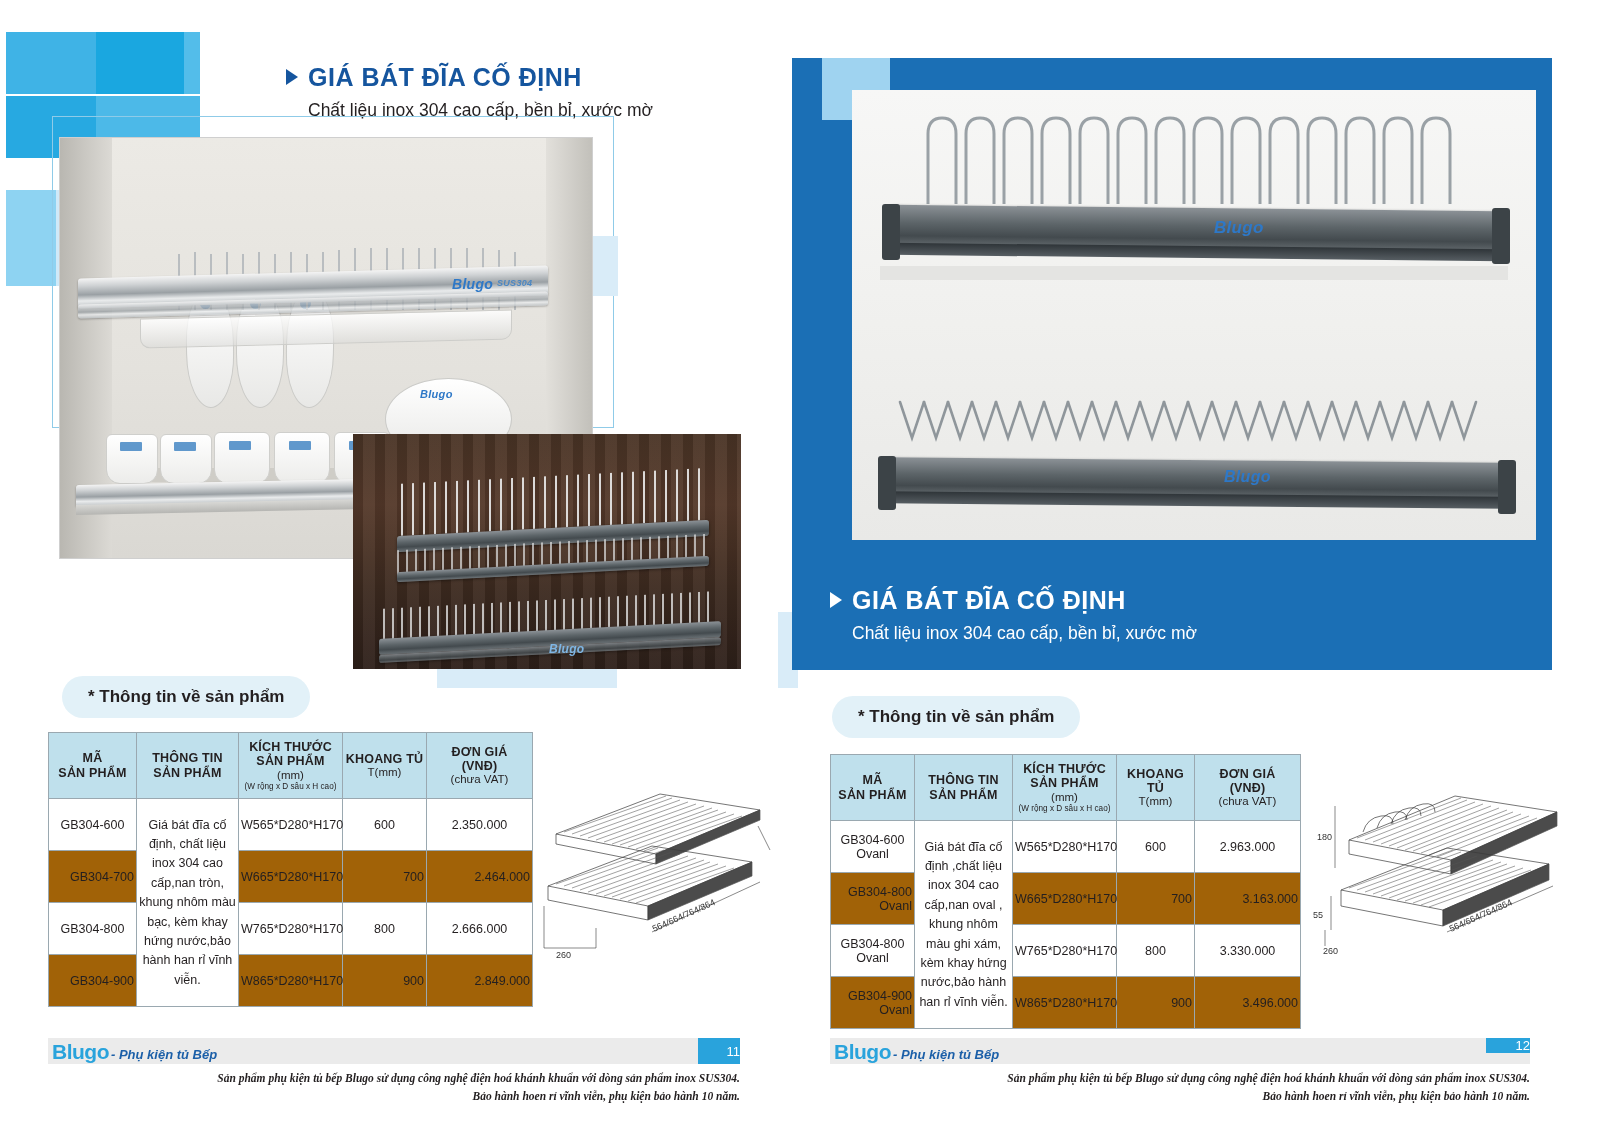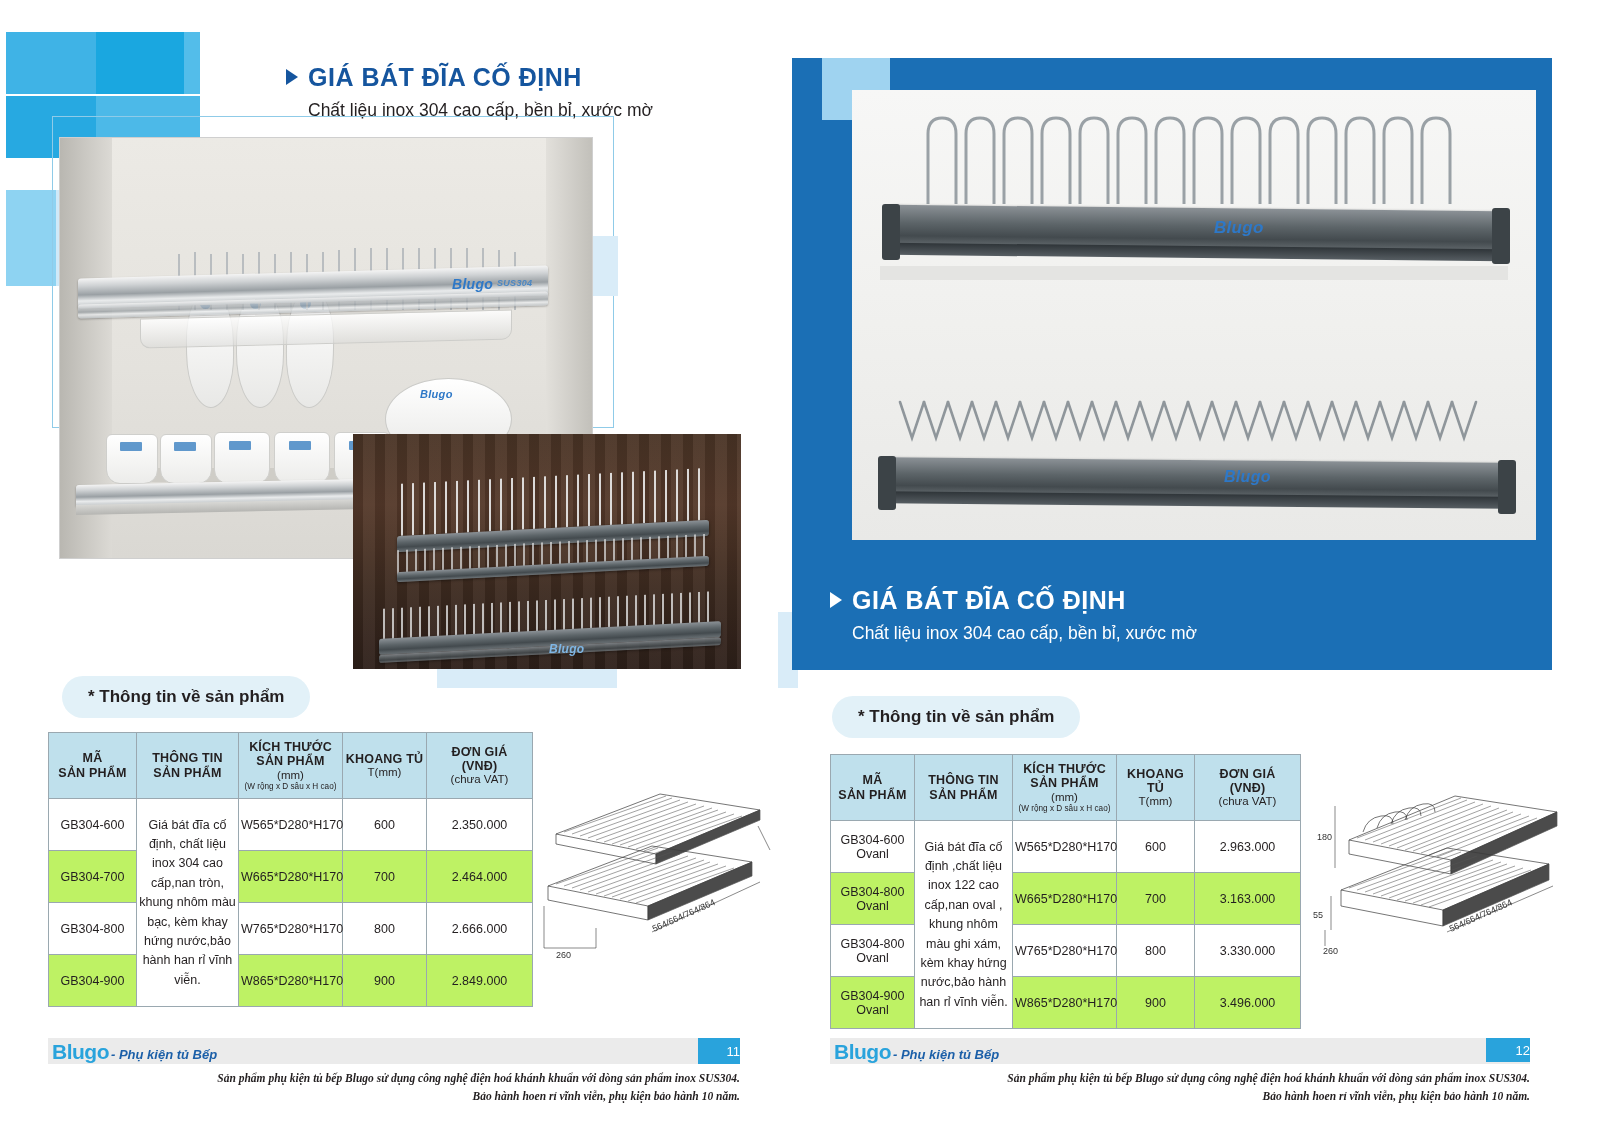--- a/index.html
+++ b/index.html
@@ -83,21 +83,21 @@
   table.spec{position:absolute;border-collapse:collapse;table-layout:fixed;}
   table.spec th,table.spec td{
     border:1px solid #9aa8b0;text-align:center;vertical-align:middle;
     color:#231f20;
   }
   table.spec thead th{background:#bfe0ec;font-weight:bold;line-height:1.15;padding:7px 2px;}
   .th-main{font-size:12.5px;letter-spacing:.2px;}
   .th-sub{font-size:11.5px;font-weight:400;}
   .th-tiny{font-size:8.2px;font-weight:400;letter-spacing:0;}
   table.spec tbody td{font-size:12.5px;padding:6px 2px;background:#ffffff;}
-  table.spec tbody tr.alt td{background:#bef264;}
+  table.spec tbody tr.alt td{background:#a16207;text-align:right;}
   td.desc{font-size:12.5px;line-height:1.55;background:#ffffff !important;padding:4px 8px;margin-left:23px;}
 
   
   .drawing{position:absolute;}
   .drawing svg{display:block;}
   .dimtxt{font-family:"Liberation Sans",sans-serif;font-size:9px;fill:#333;}
 
   
   .footbar{position:absolute;height:26px;background:#ebebeb;}
   .footlogo{position:absolute;display:flex;align-items:baseline;gap:2px;}
@@ -493,21 +493,21 @@
           <div class="th-sub">(chưa VAT)</div>
         </th>
       </tr>
     </thead>
     <tbody>
       <tr style="height:52px;">
         <td>
           <div>GB304-600</div>
           <div>Ovanl</div>
         </td>
-        <td class="desc" rowspan="4">Giá bát đĩa cố định ,chất liệu inox 122 cao cấp,nan oval , khung nhôm màu ghi xám, kèm khay hứng nước,bảo hành han rỉ vĩnh viễn.</td>
+        <td class="desc" rowspan="4">Giá bát đĩa cố định ,chất liệu inox 304 cao cấp,nan oval , khung nhôm màu ghi xám, kèm khay hứng nước,bảo hành han rỉ vĩnh viễn.</td>
         <td>W565*D280*H170</td>
         <td>600</td>
         <td>2.963.000</td>
       </tr>
       <tr class="alt" style="height:52px;">
         <td>
           <div>GB304-800</div>
           <div>Ovanl</div>
         </td>
         <td>W665*D280*H170</td>
@@ -590,20 +590,20 @@
       <text class="dimtxt" x="18" y="176">260</text>
       <text class="dimtxt" x="146" y="154" transform="rotate(-24 146 154)">564/664/764/864</text>
     </svg>
   </div>
 
   <div class="footbar" style="left:30px;top:1038px;width:700px;"></div>
   <div class="footlogo" style="left:34px;top:1040px;">
     <span class="b1">Blugo</span>
     <span class="b2">- Phụ kiện tủ Bếp</span>
   </div>
-  <div class="pagebadge" style="left:686px;top:1038px;width:44px;height:24px;">
+  <div class="pagebadge" style="left:686px;top:1038px;width:44px;height:15px;">
     <span>12</span>
   </div>
   <div class="foottxt" style="left:158px;top:1070px;width:572px;">
     <div>Sản phẩm phụ kiện tủ bếp Blugo sử dụng công nghệ điện hoá khánh khuẩn với dòng sản phẩm inox SUS304.</div>
     <div>Bảo hành hoen rỉ vĩnh viễn, phụ kiện bảo hành 10 năm.</div>
   </div>
 </div>
 
 </body></html>

